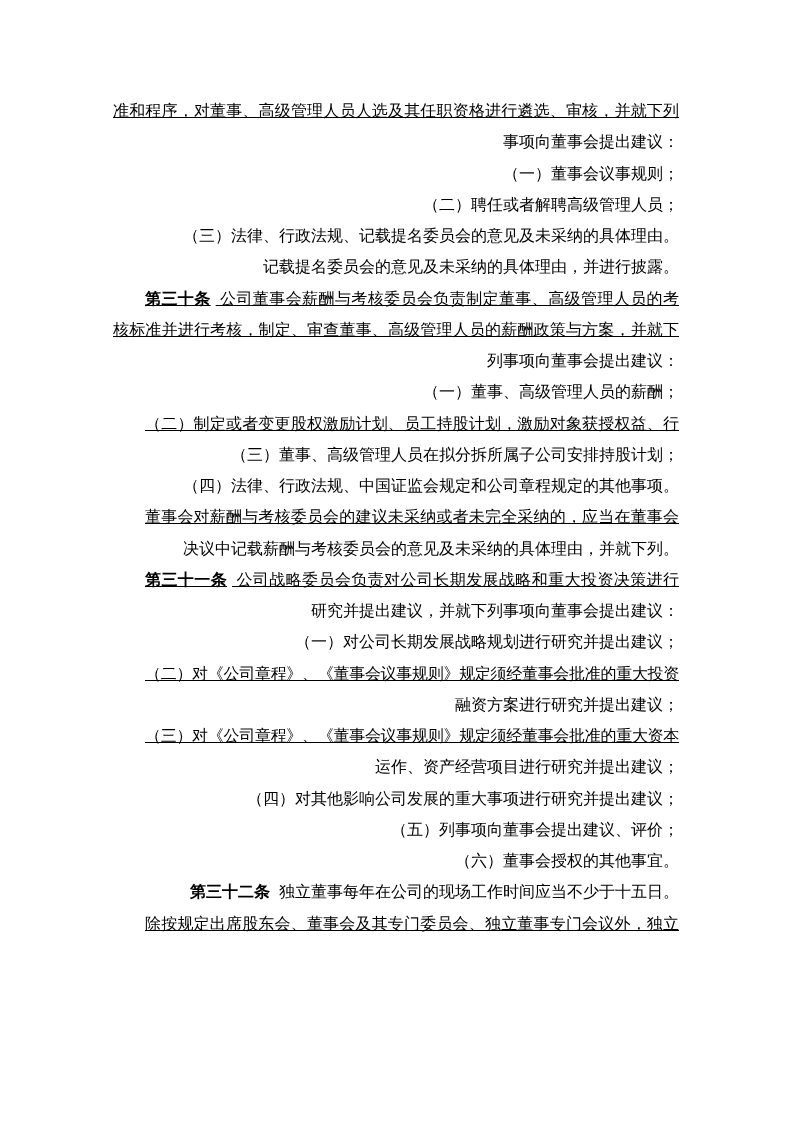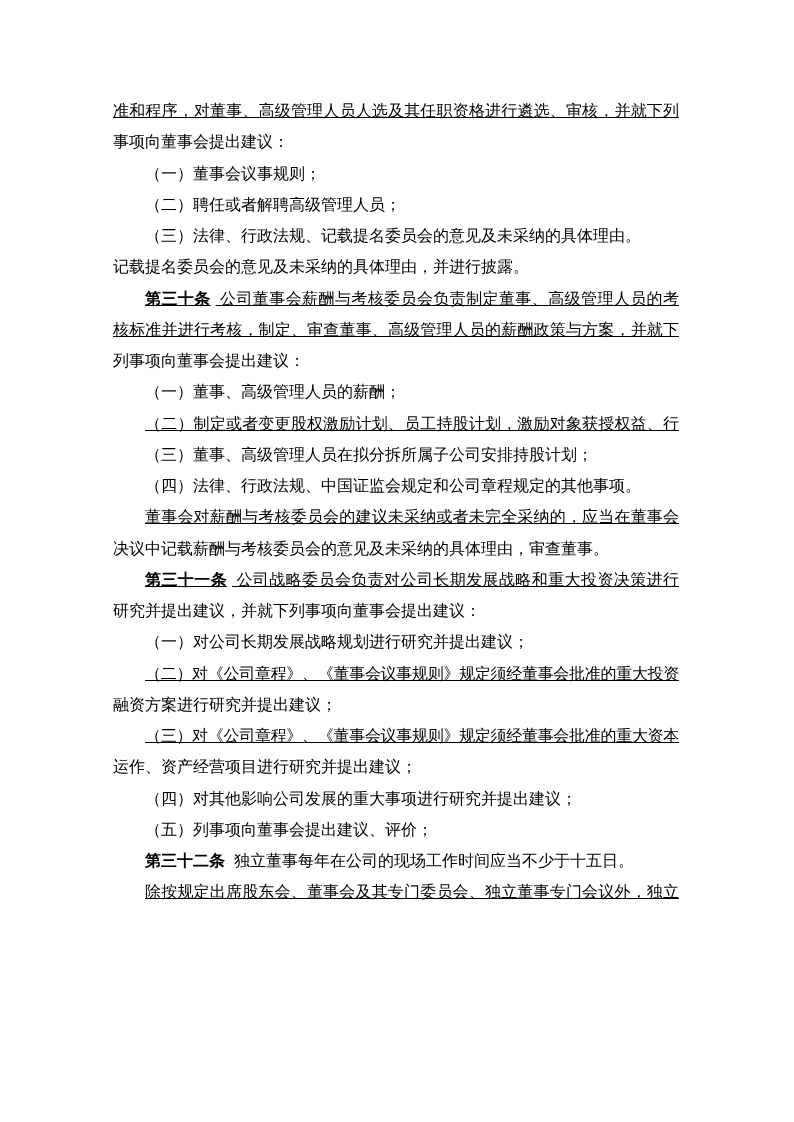--- a/index.html
+++ b/index.html
@@ -26,21 +26,21 @@
     left: 113px;
     top: 95px;
     width: 566px;
     color: #000000;
   }
   .line {
     height: 31.25px;
     line-height: 31.25px;
     font-size: 16px;
     white-space: nowrap;
-    text-align: left;
+    text-align: right;
     color: #000000;
   }
   .line.indent {
     text-indent: 32px;
   }
   .line.justify {
     text-align: justify;
     text-align-last: justify;
     text-decoration: underline;
   }
@@ -67,26 +67,27 @@
       <div class="line indent"><span class="seg">（三）法律、行政法规、记载提名委员会的意见及未采纳的具体理由。</span></div>
       <div class="line"><span class="seg">记载提名委员会的意见及未采纳的具体理由，并进行披露。</span></div>
       <div class="line indent justify"><span class="seg bold-lead">第三十条</span><span class="seg"> 公司董事会薪酬与考核委员会负责制定董事、高级管理人员的考</span></div>
       <div class="line justify"><span class="seg">核标准并进行考核，制定、审查董事、高级管理人员的薪酬政策与方案，并就下</span></div>
       <div class="line"><span class="seg">列事项向董事会提出建议：</span></div>
       <div class="line indent"><span class="seg">（一）董事、高级管理人员的薪酬；</span></div>
       <div class="line indent justify"><span class="seg">（二）制定或者变更股权激励计划、员工持股计划，激励对象获授权益、行</span></div>
       <div class="line indent"><span class="seg">（三）董事、高级管理人员在拟分拆所属子公司安排持股计划；</span></div>
       <div class="line indent"><span class="seg">（四）法律、行政法规、中国证监会规定和公司章程规定的其他事项。</span></div>
       <div class="line indent justify"><span class="seg">董事会对薪酬与考核委员会的建议未采纳或者未完全采纳的，应当在董事会</span></div>
-      <div class="line"><span class="seg">决议中记载薪酬与考核委员会的意见及未采纳的具体理由，审查董事。</span></div>
+      <div class="line"><span class="seg">决议中记载薪酬与考核委员会的意见及未采纳的具体理由，并就下列。</span></div>
       <div class="line indent justify"><span class="seg bold-lead">第三十一条</span><span class="seg"> 公司战略委员会负责对公司长期发展战略和重大投资决策进行</span></div>
       <div class="line"><span class="seg">研究并提出建议，并就下列事项向董事会提出建议：</span></div>
       <div class="line indent"><span class="seg">（一）对公司长期发展战略规划进行研究并提出建议；</span></div>
       <div class="line indent justify tight"><span class="seg">（二）对《公司章程》、《董事会议事规则》规定须经董事会批准的重大投资</span></div>
       <div class="line"><span class="seg">融资方案进行研究并提出建议；</span></div>
       <div class="line indent justify tight"><span class="seg">（三）对《公司章程》、《董事会议事规则》规定须经董事会批准的重大资本</span></div>
       <div class="line"><span class="seg">运作、资产经营项目进行研究并提出建议；</span></div>
       <div class="line indent"><span class="seg">（四）对其他影响公司发展的重大事项进行研究并提出建议；</span></div>
       <div class="line indent"><span class="seg">（五）列事项向董事会提出建议、评价；</span></div>
+      <div class="line indent"><span class="seg">（六）董事会授权的其他事宜。</span></div>
       <div class="line indent"><span class="seg bold-lead">第三十二条</span><span class="seg"> 独立董事每年在公司的现场工作时间应当不少于十五日。</span></div>
       <div class="line indent justify"><span class="seg">除按规定出席股东会、董事会及其专门委员会、独立董事专门会议外，独立</span></div>
     </div>
 </div>
 
 </body></html>

